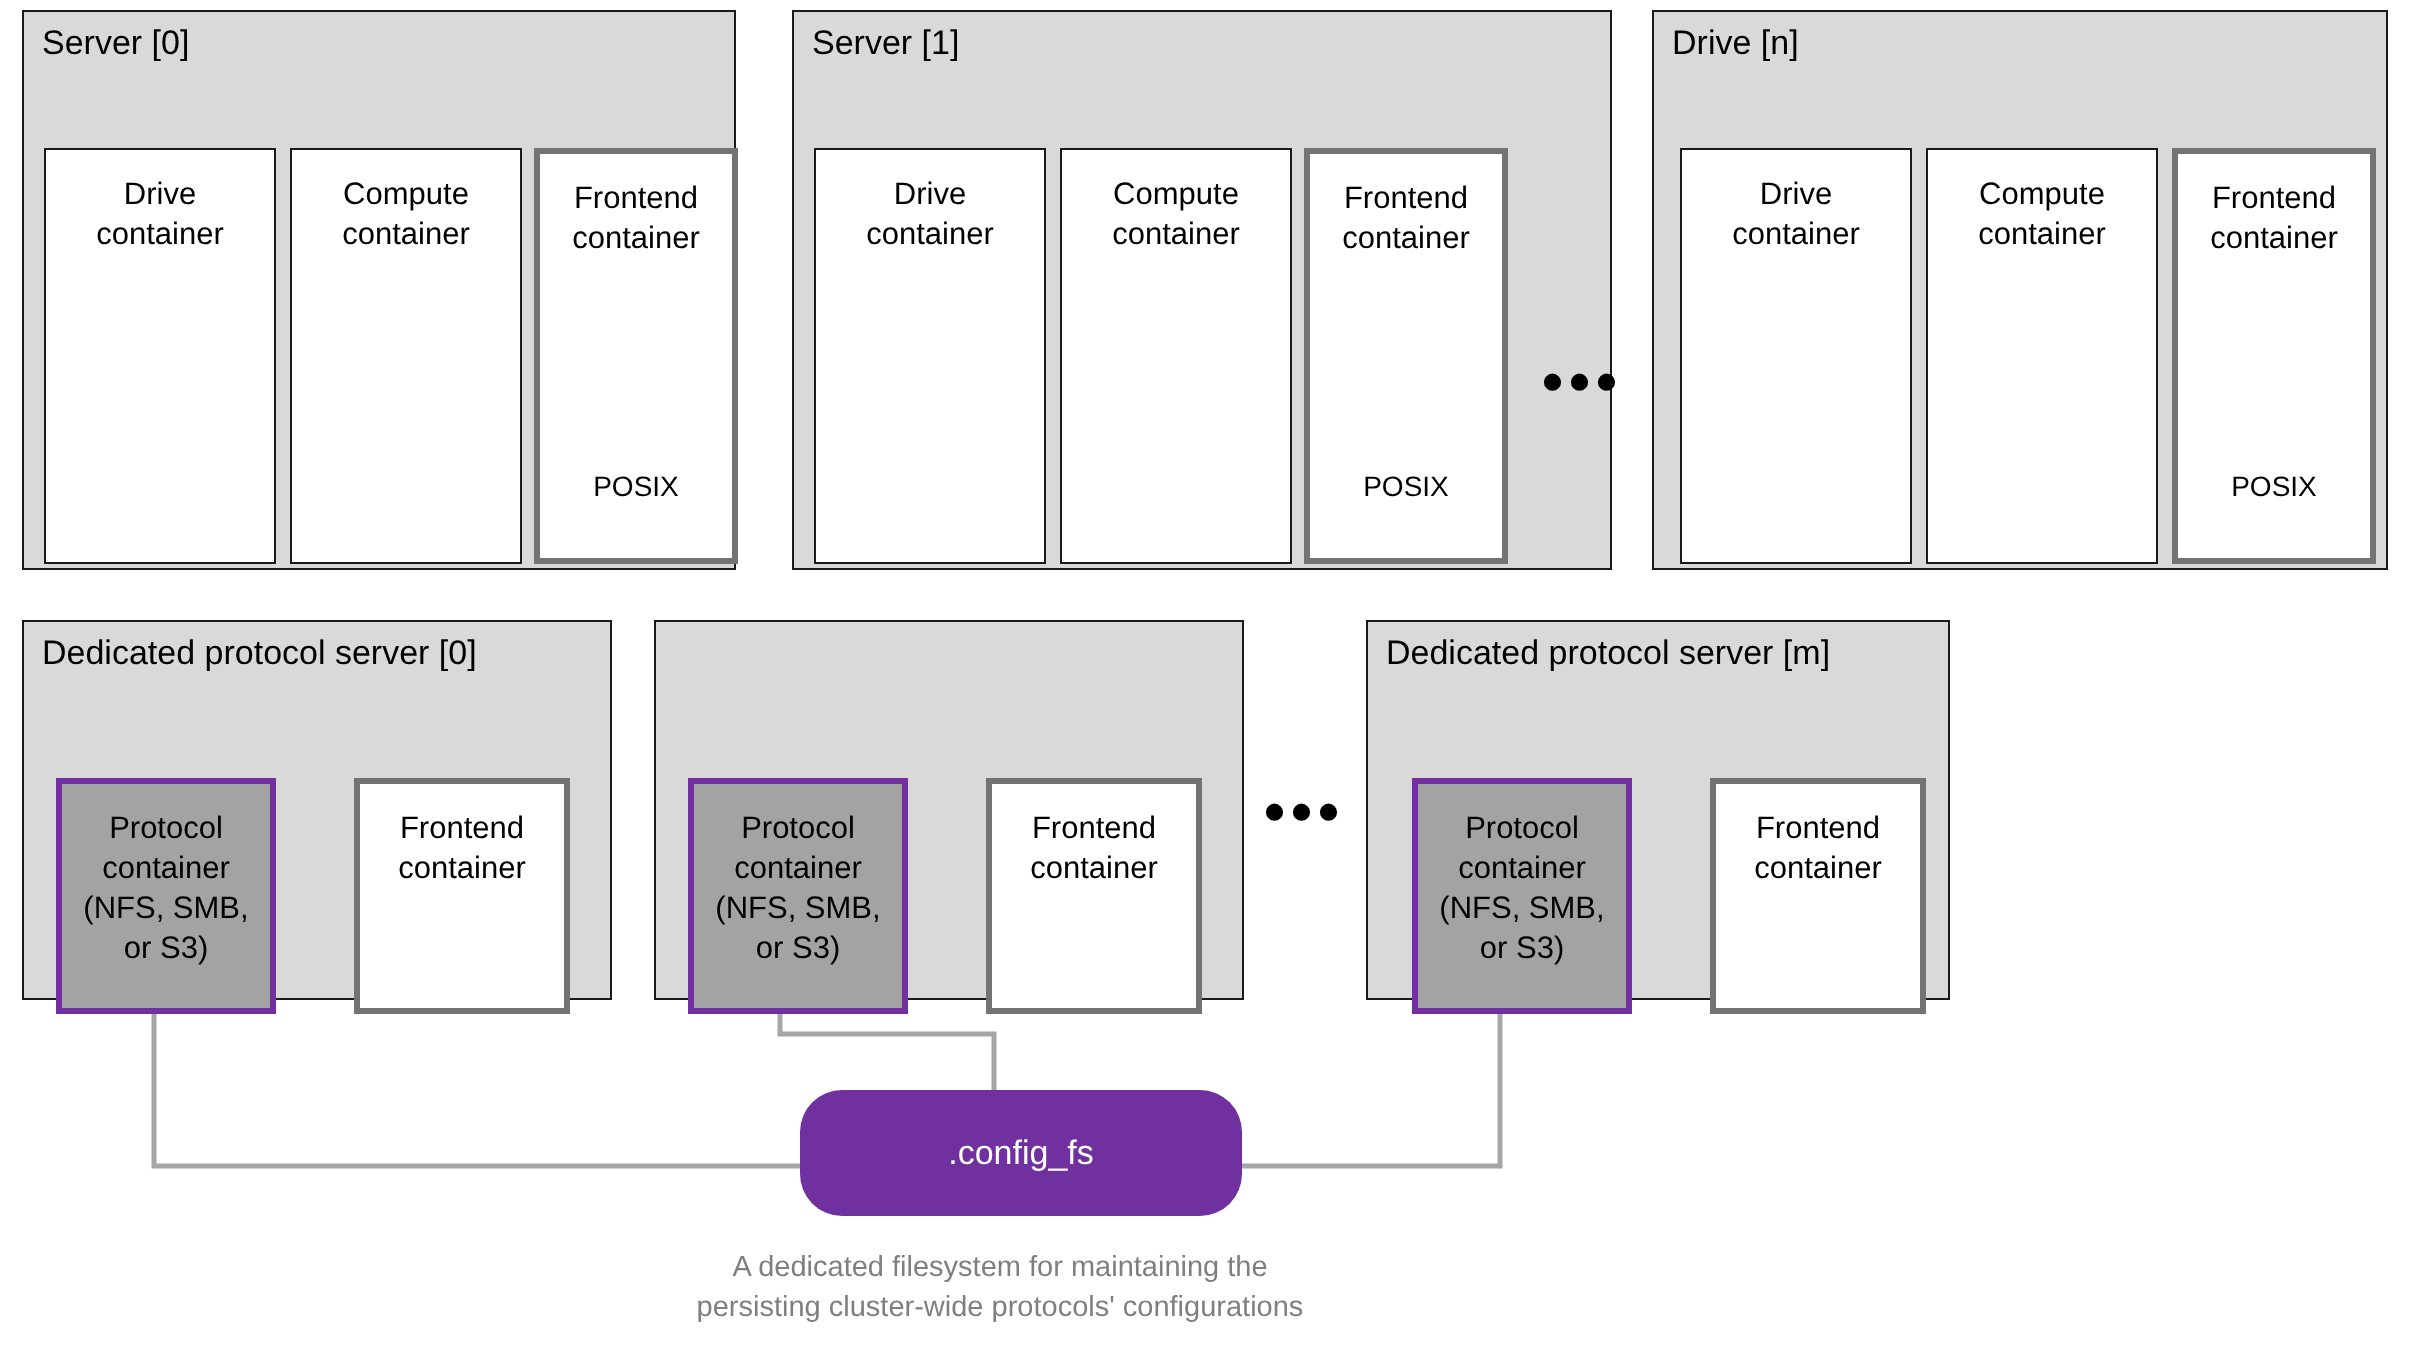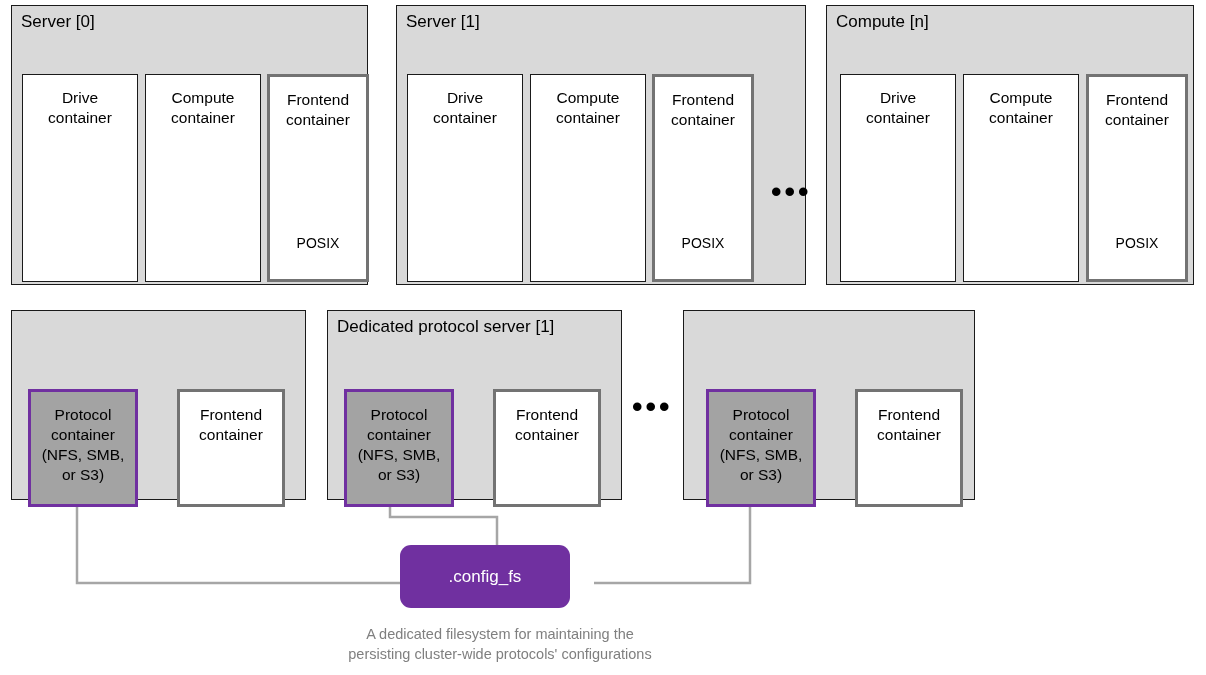--- a/index.html
+++ b/index.html
@@ -88,24 +88,24 @@
     font-weight: bold;
     color: #000;
     white-space: nowrap;
   }
 
   
   #config-fs {
     position: absolute;
     left: 400px;
     top: 545px;
-    width: 170px;
+    width: 221px;
     height: 63px;
     background: #7030a0;
-    border-radius: 11px;
+    border-radius: 21px;
     box-sizing: border-box;
   }
   #config-fs .cfs-label {
     position: absolute;
     left: 0; right: 0; top: 50%;
     transform: translateY(-50%);
     text-align: center;
     color: #ffffff;
     font-size: 17px;
   }
@@ -167,66 +167,67 @@
     <div class="ctr accent" style="left:255px; top:44px; width:102px; height:208px;">
       <div class="ctr-label">Frontend
 container</div>
       <div class="ctr-sub">POSIX</div>
     </div>
   </div>
 
   <div class="dots" style="left:771px; top:185px;">•••</div>
 
   <div class="server-box" style="left:826px; top:5px; width:368px; height:280px;">
-    <div class="server-title">Compute [n]</div>
+    <div class="server-title">Drive [n]</div>
     <div class="ctr" style="left:13px; top:44px; width:116px; height:208px;">
       <div class="ctr-label">Drive
 container</div>
     </div>
     <div class="ctr" style="left:136px; top:44px; width:116px; height:208px;">
       <div class="ctr-label">Compute
 container</div>
     </div>
     <div class="ctr accent" style="left:259px; top:44px; width:102px; height:208px;">
       <div class="ctr-label">Frontend
 container</div>
       <div class="ctr-sub">POSIX</div>
     </div>
   </div>
 
   <div class="server-box" style="left:11px; top:310px; width:295px; height:190px;">
+    <div class="server-title">Dedicated protocol server [0]</div>
     <div class="ctr accent-fill" style="left:16px; top:54px; width:110px; height:118px;">
       <div class="ctr-label">Protocol
 container
 (NFS, SMB,
 or S3)</div>
     </div>
     <div class="ctr accent" style="left:165px; top:54px; width:108px; height:118px;">
       <div class="ctr-label">Frontend
 container</div>
     </div>
   </div>
 
   <div class="server-box" style="left:327px; top:310px; width:295px; height:190px;">
-    <div class="server-title">Dedicated protocol server [1]</div>
     <div class="ctr accent-fill" style="left:16px; top:54px; width:110px; height:118px;">
       <div class="ctr-label">Protocol
 container
 (NFS, SMB,
 or S3)</div>
     </div>
     <div class="ctr accent" style="left:165px; top:54px; width:108px; height:118px;">
       <div class="ctr-label">Frontend
 container</div>
     </div>
   </div>
 
   <div class="dots" style="left:632px; top:400px;">•••</div>
 
   <div class="server-box" style="left:683px; top:310px; width:292px; height:190px;">
+    <div class="server-title">Dedicated protocol server [m]</div>
     <div class="ctr accent-fill" style="left:22px; top:54px; width:110px; height:118px;">
       <div class="ctr-label">Protocol
 container
 (NFS, SMB,
 or S3)</div>
     </div>
     <div class="ctr accent" style="left:171px; top:54px; width:108px; height:118px;">
       <div class="ctr-label">Frontend
 container</div>
     </div>

